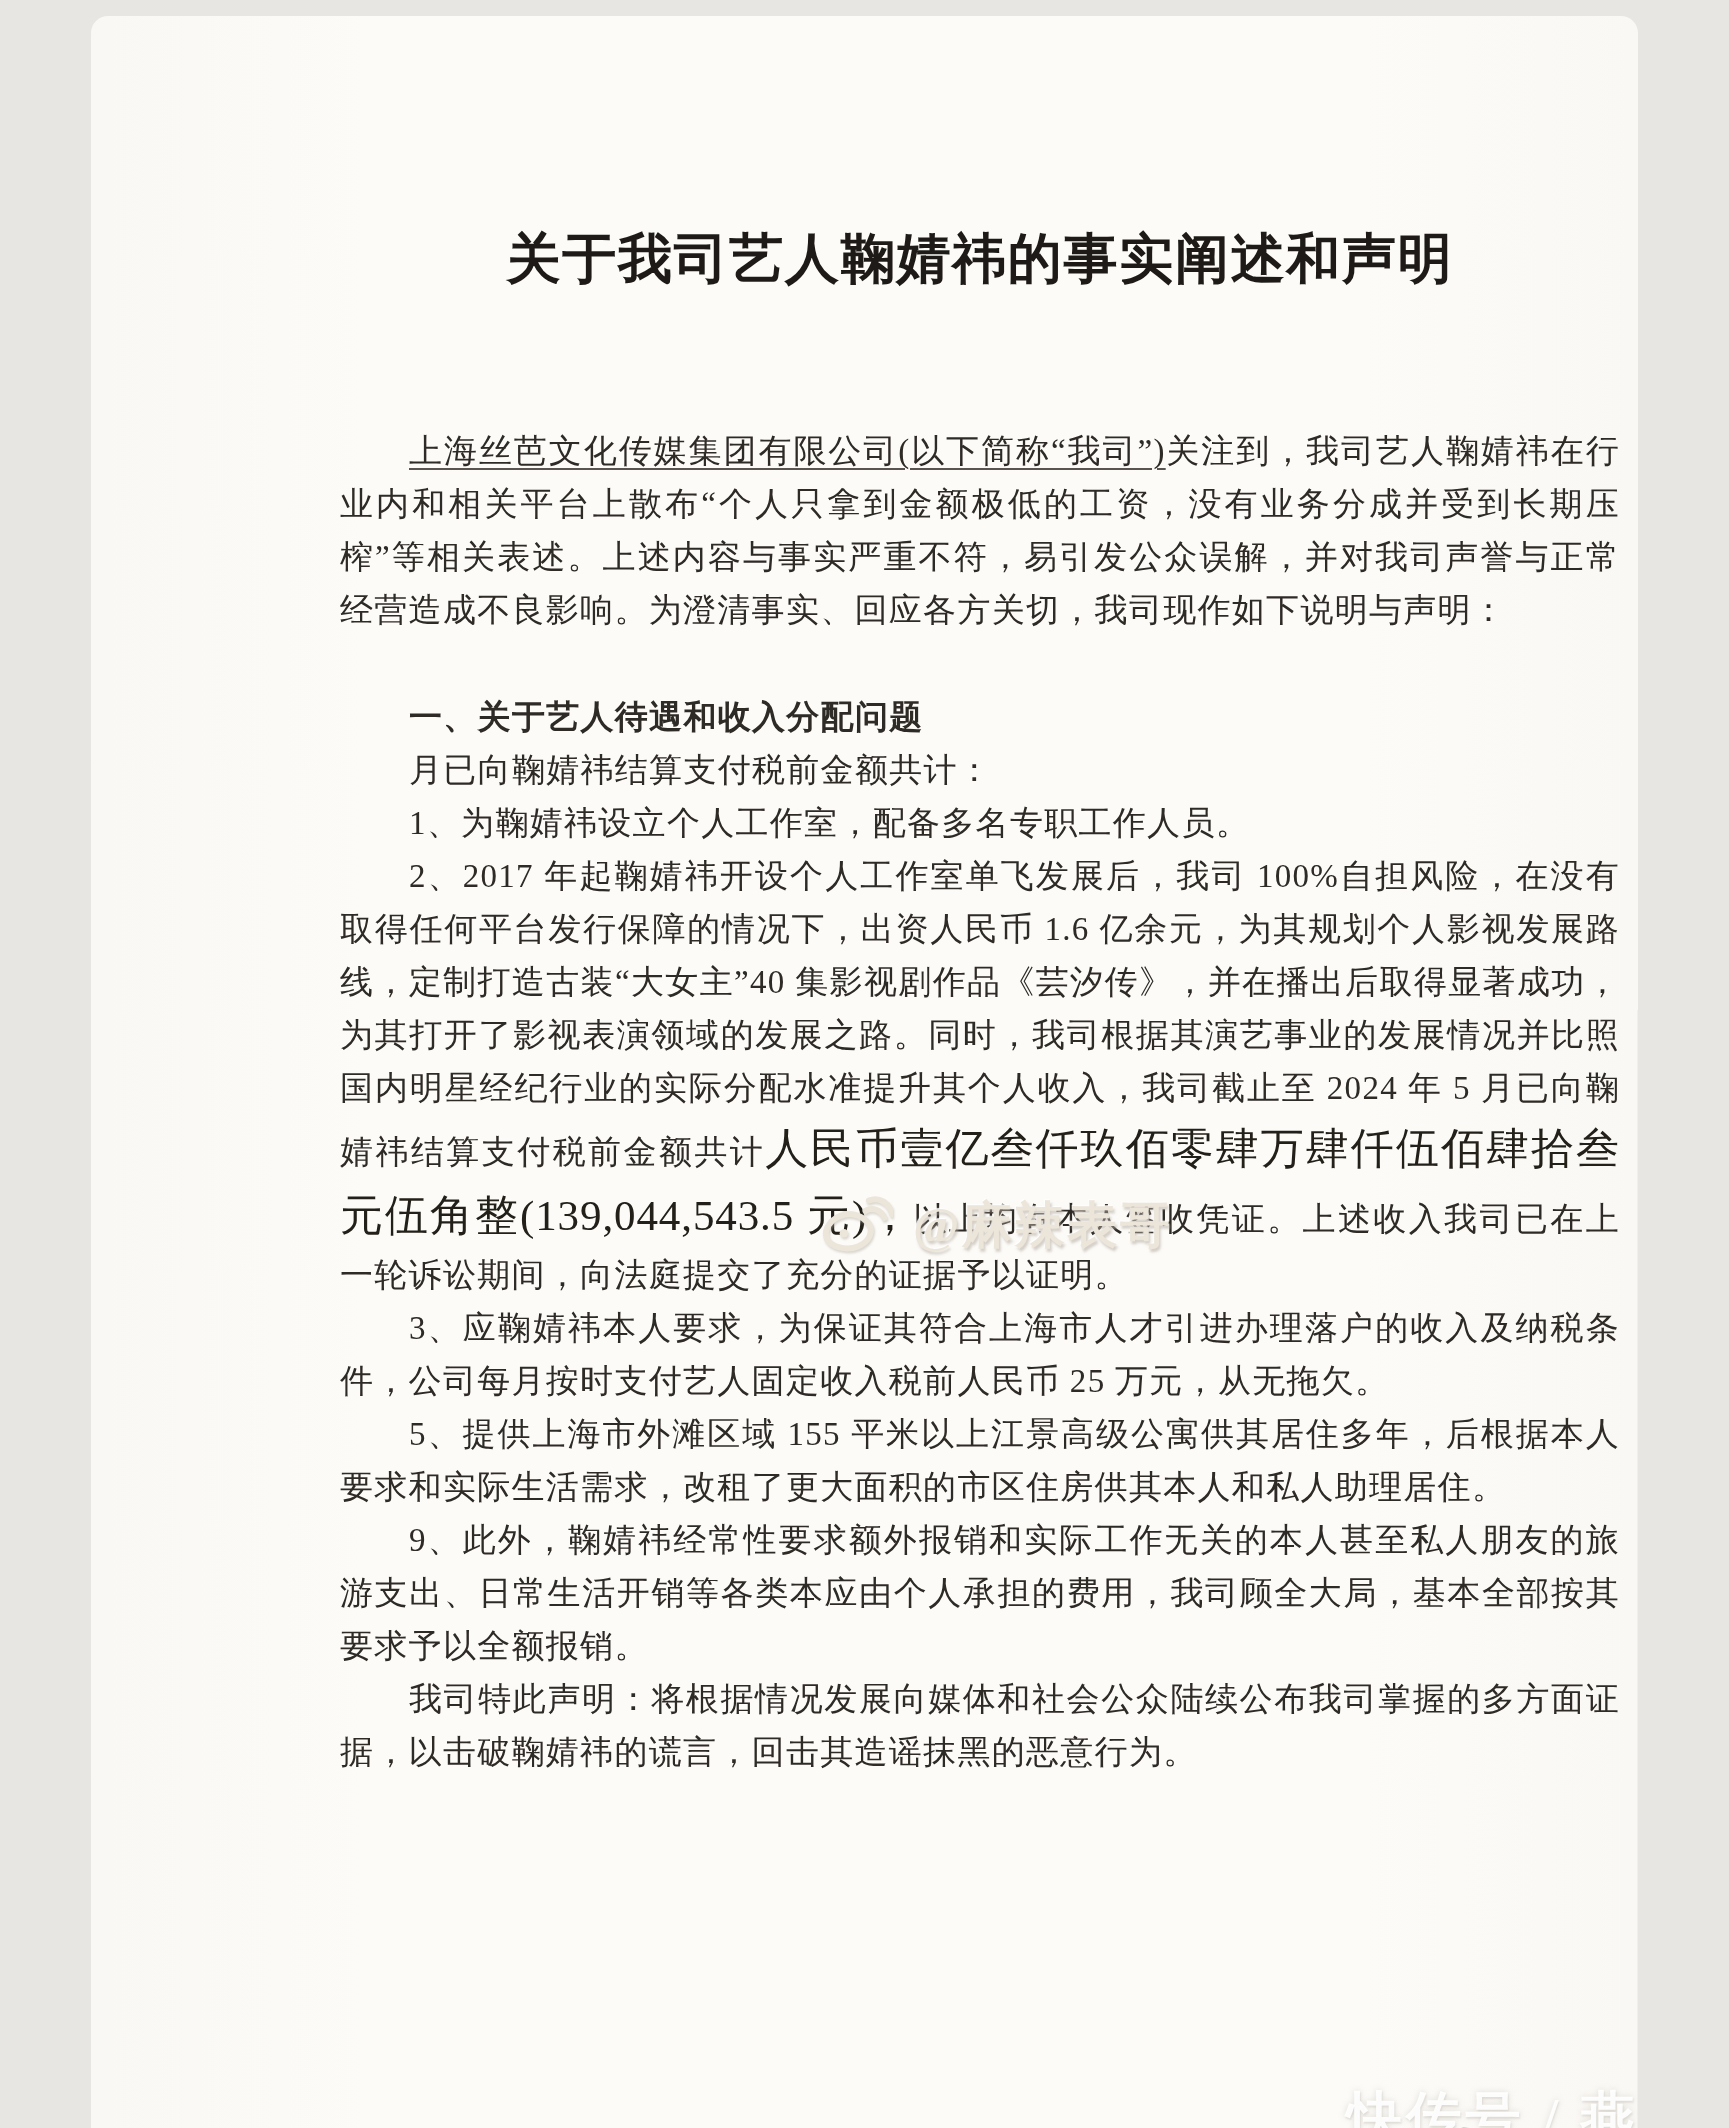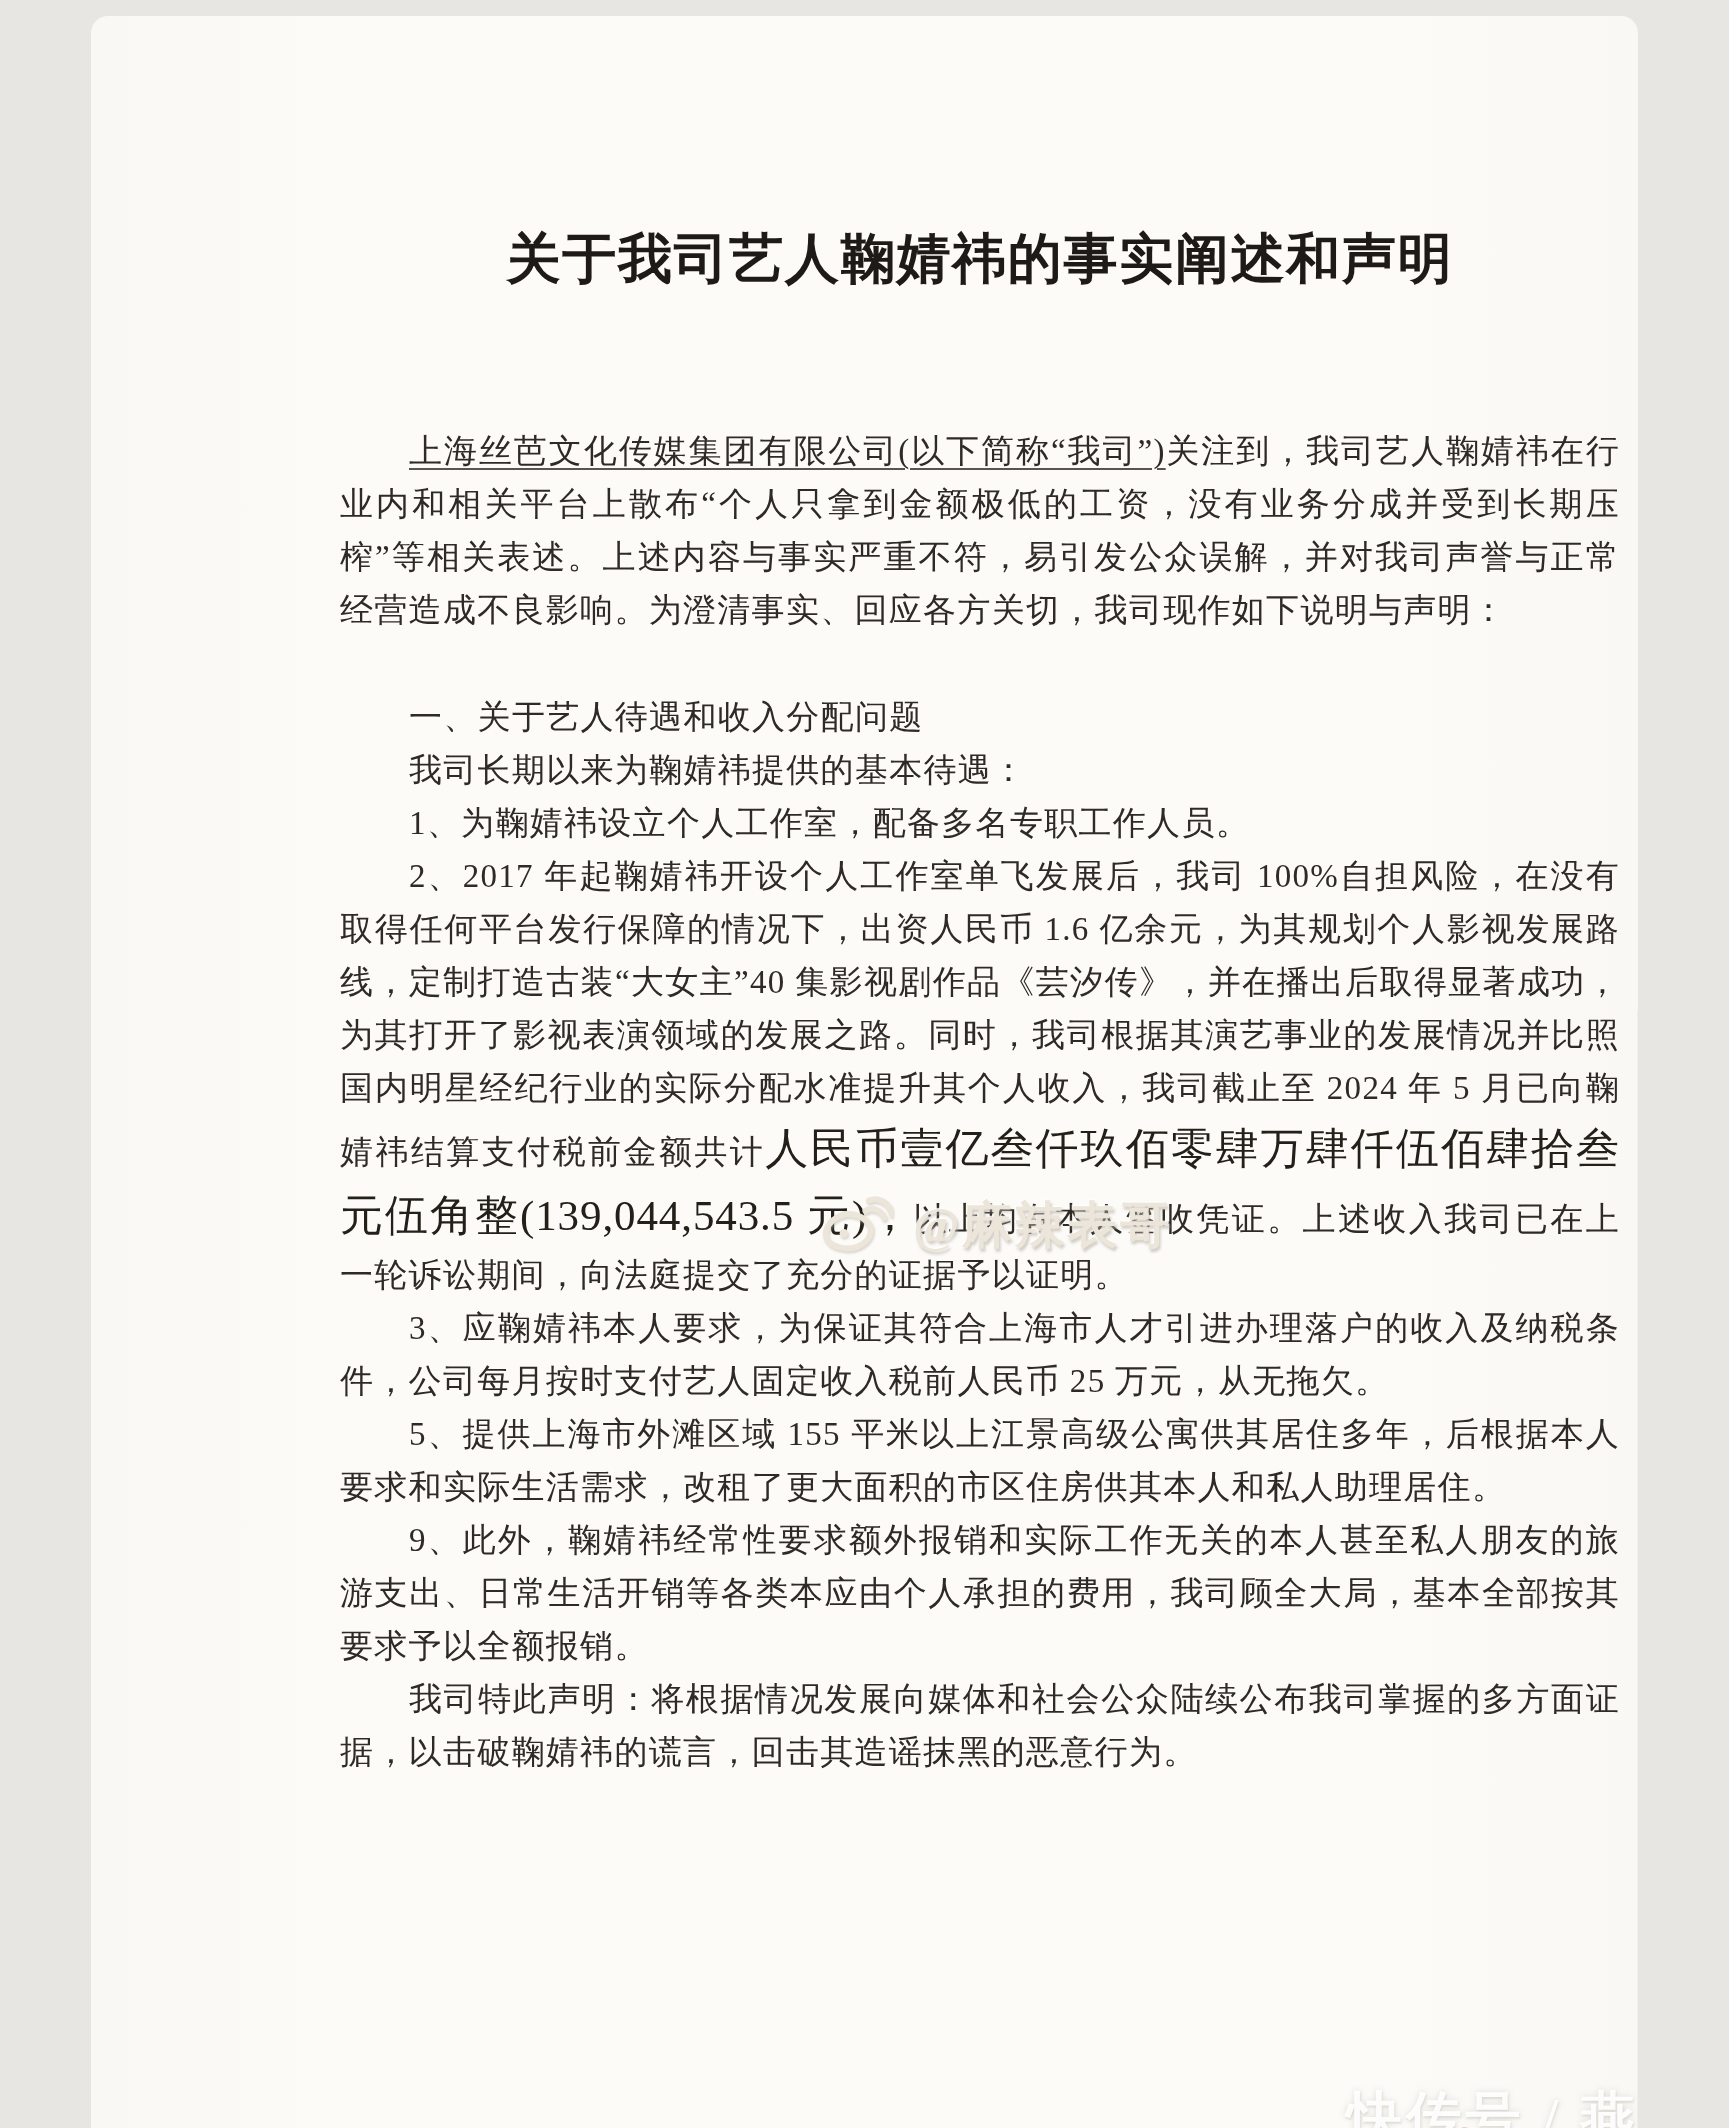--- a/index.html
+++ b/index.html
@@ -25,21 +25,21 @@
   }
   .body p{
     margin:0;
     font-size:33px;line-height:53px;
     letter-spacing:1.3px;
     text-align:justify;text-indent:69px;
     color:#2e2a26;
   }
   .gap-title{margin-top:131px !important;}
   .gap-section{margin-top:54px !important;}
-  .sec-heading{font-weight:normal;color:#26221e;}
+  .sec-heading{font-weight:bold;color:#26221e;}
   .big{
     font-size:43px;line-height:67px;letter-spacing:0.9px;color:#232019;
   }
   .uline{
     text-decoration:underline;
     text-decoration-thickness:1.7px;
     text-underline-offset:6px;
     text-decoration-color:rgba(48,42,36,.8);
   }
   
@@ -82,21 +82,21 @@
 <div class="page">
 
   <div class="content body">
 
     <div class="doc-title">关于我司艺人鞠婧祎的事实阐述和声明</div>
 
     <p class="gap-title"><span class="uline">上海丝芭文化传媒集团有限公司(以下简称“我司”)</span><span>关注到，我司艺人鞠婧祎在行业内和相关平台上散布“个人只拿到金额极低的工资，没有业务分成并受到长期压榨”等相关表述。上述内容与事实严重不符，易引发公众误解，并对我司声誉与正常经营造成不良影响。为澄清事实、回应各方关切，我司现作如下说明与声明：</span></p>
 
     <p class="sec-heading gap-section">一、关于艺人待遇和收入分配问题</p>
 
-    <p>我司长期以来为鞠婧祎提供的基本待遇：</p>
+    <p>月已向鞠婧祎结算支付税前金额共计：</p>
 
     <p>1、为鞠婧祎设立个人工作室，配备多名专职工作人员。</p>
 
     <p><span>2、2017 年起鞠婧祎开设个人工作室单飞发展后，我司 100%自担风险，在没有取得任何平台发行保障的情况下，出资人民币 1.6 亿余元，为其规划个人影视发展路线，定制打造古装“大女主”40 集影视剧作品《芸汐传》，并在播出后取得显著成功，为其打开了影视表演领域的发展之路。同时，我司根据其演艺事业的发展情况并比照国内明星经纪行业的实际分配水准提升其个人收入，我司截止至 2024 年 5 月已向鞠婧祎结算支付税前金额共计</span><span class="big">人民币壹亿叁仟玖佰零肆万肆仟伍佰肆拾叁元伍角整(139,044,543.5 元)，</span><span>以上均有本人签收凭证。上述收入我司已在上一轮诉讼期间，向法庭提交了充分的证据予以证明。</span></p>
 
     <p>3、应鞠婧祎本人要求，为保证其符合上海市人才引进办理落户的收入及纳税条件，公司每月按时支付艺人固定收入税前人民币 25 万元，从无拖欠。</p>
 
 
     <p>5、提供上海市外滩区域 155 平米以上江景高级公寓供其居住多年，后根据本人要求和实际生活需求，改租了更大面积的市区住房供其本人和私人助理居住。</p>
 

